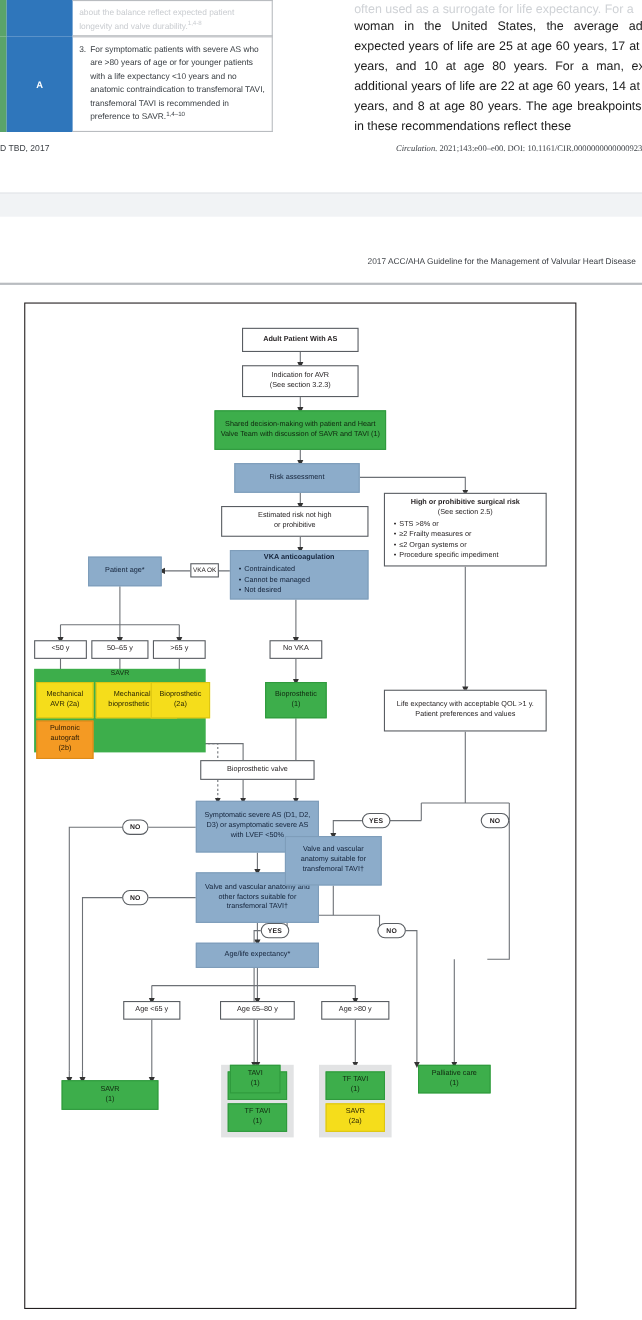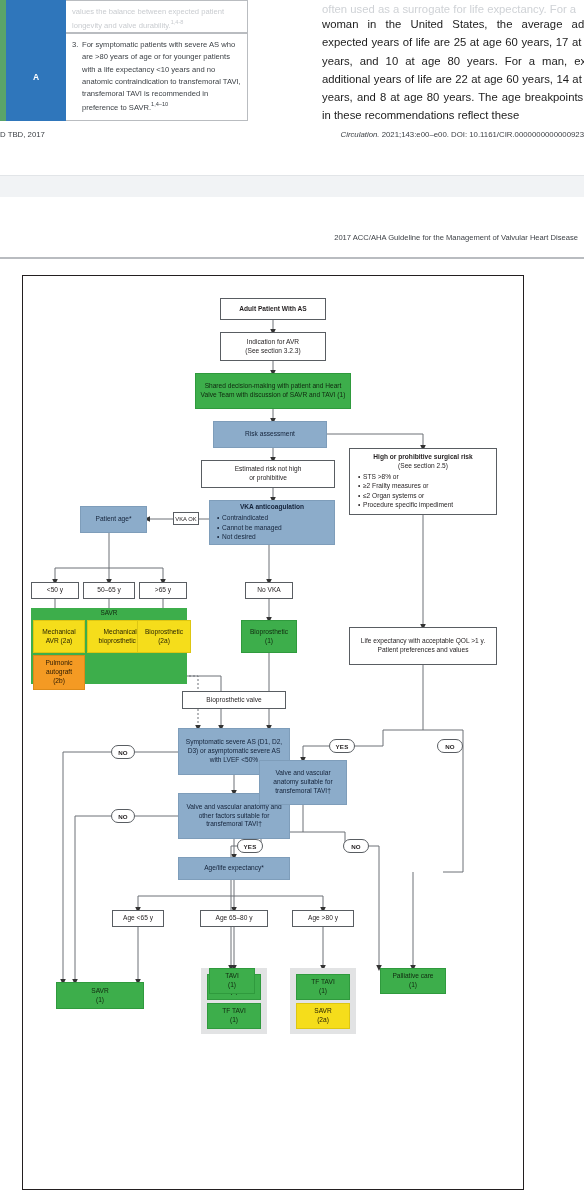--- a/index.html
+++ b/index.html
@@ -20,21 +20,21 @@
   .rec-text .num{float:left;margin-right:3px;}
   .rec-text .body{display:block;margin-left:10px;}
   sup{font-size:5.6px;}
 
   .art-col{position:absolute;left:286px;top:0;width:298px;font-size:11.3px;
            line-height:1.62;color:#1c1c1c;text-align:justify;margin-left:36px;}
   .art-col .fade{color:#cfd2d6;height:15px;overflow:hidden;display:block;}
 
   .top-footer{position:absolute;left:0;top:130px;width:584px;font-size:7.8px;color:#3b3f44;}
   .top-footer .l{position:absolute;left:0;top:0;}
-  .top-footer .r{position:absolute;right:0;top:0;white-space:nowrap;}
+  .top-footer .r{position:absolute;right:0;top:0;white-space:nowrap;font-family:Liberation Serif, serif;}
   .top-footer .r i{font-style:italic;}
 
   
   #gap-band{position:absolute;left:0;top:175px;width:584px;height:22px;background:#f1f3f5;
             border-top:1px solid #e2e5e8;border-bottom:1px solid #e2e5e8;}
   #page2{position:absolute;left:0;top:197px;width:584px;height:1003px;background:#fff;}
   #running-head{position:absolute;right:6px;top:36px;font-size:7.6px;color:#3b3f44;white-space:nowrap;}
   #head-rule{position:absolute;left:0;top:60px;width:584px;height:2px;background:#b9bcc0;}
 
   
@@ -79,21 +79,21 @@
 </head>
 <body>
 
 <div id="top-article">
 
   <div class="rec-table">
     <div class="rec-row">
       <div class="loe-strip"></div>
       <div class="loe-cell"></div>
       <div class="rec-text clip">
-        <span>values the balance between expected patient longevity and valve durability.</span><sup>1,4-8</sup>
+        <span>about the balance reflect expected patient longevity and valve durability.</span><sup>1,4-8</sup>
       </div>
     </div>
     <div class="rec-row">
       <div class="loe-strip"></div>
       <div class="loe-cell">A</div>
       <div class="rec-text">
         <span class="num">3.</span>
         <span class="body"><span>For symptomatic patients with severe AS who are &gt;80 years of age or for younger patients with a life expectancy &lt;10 years and no anatomic contraindication to transfemoral TAVI, transfemoral TAVI is recommended in preference to SAVR.</span><sup>1,4–10</sup></span>
       </div>
     </div>

